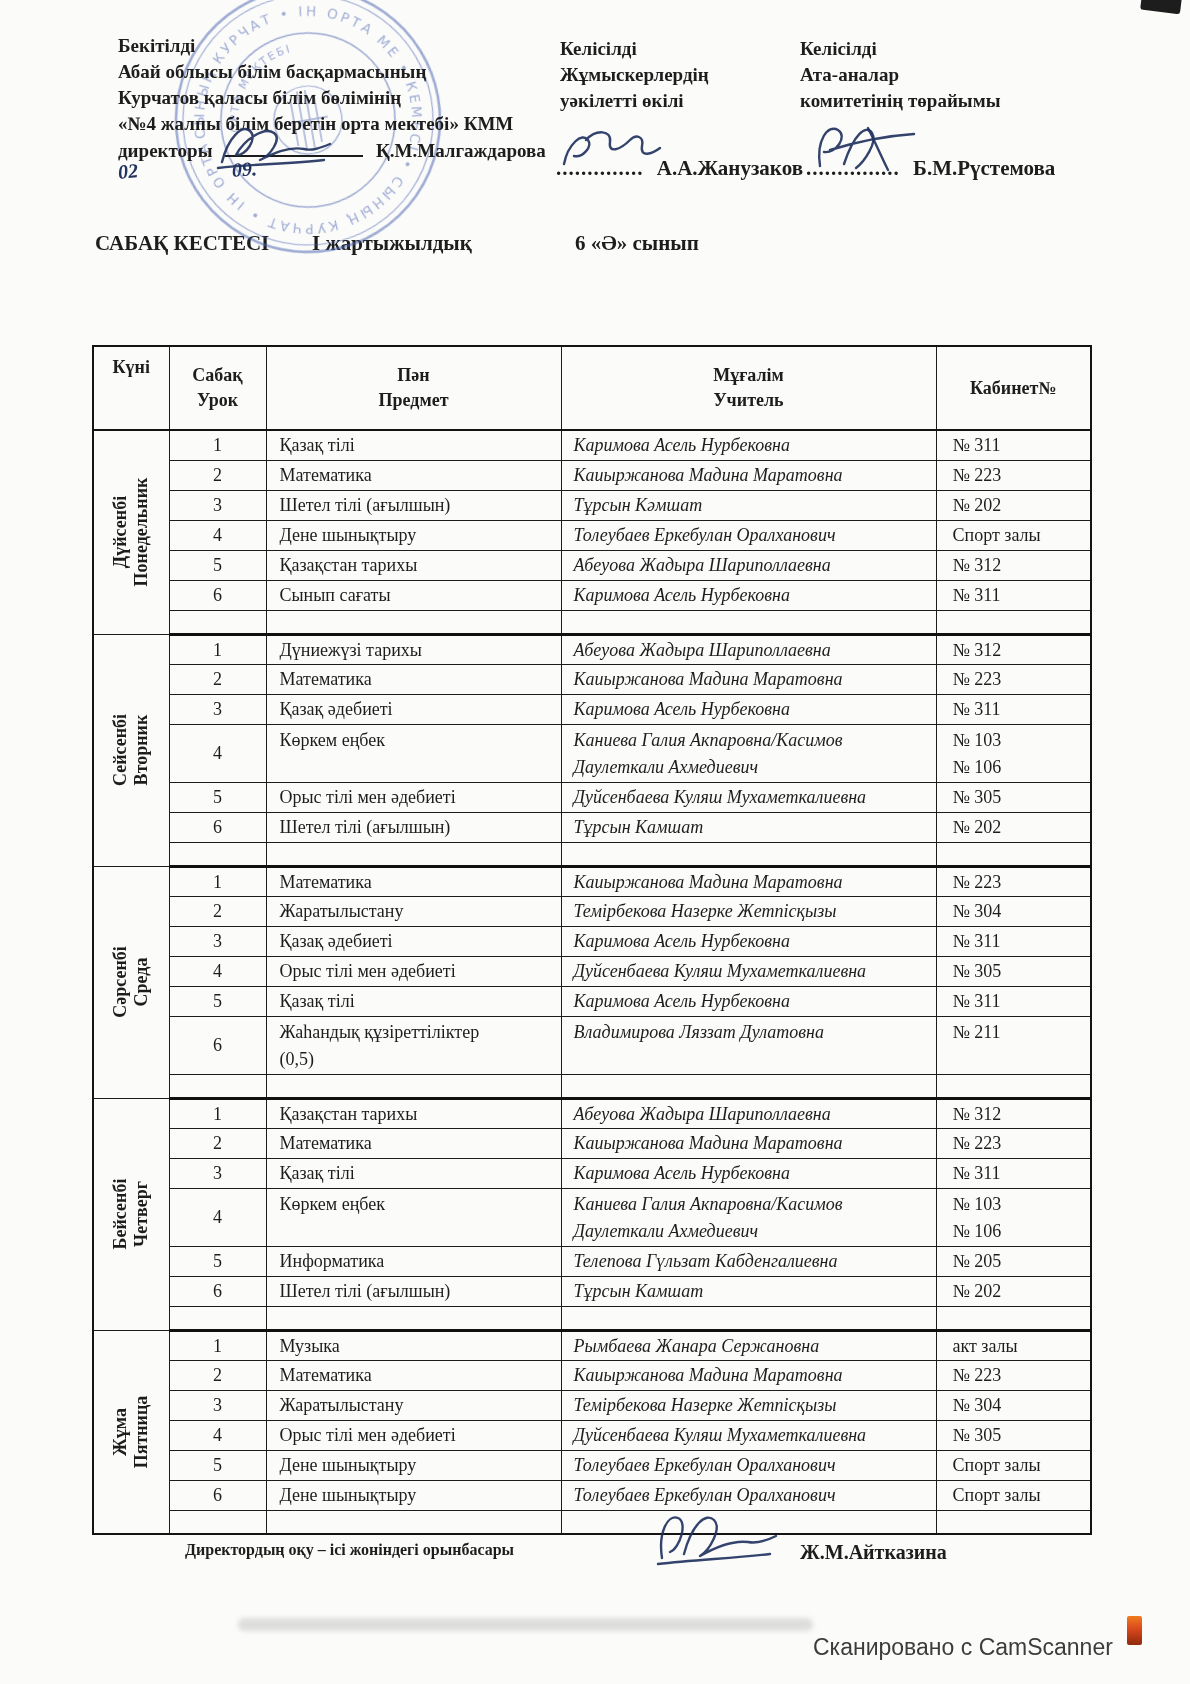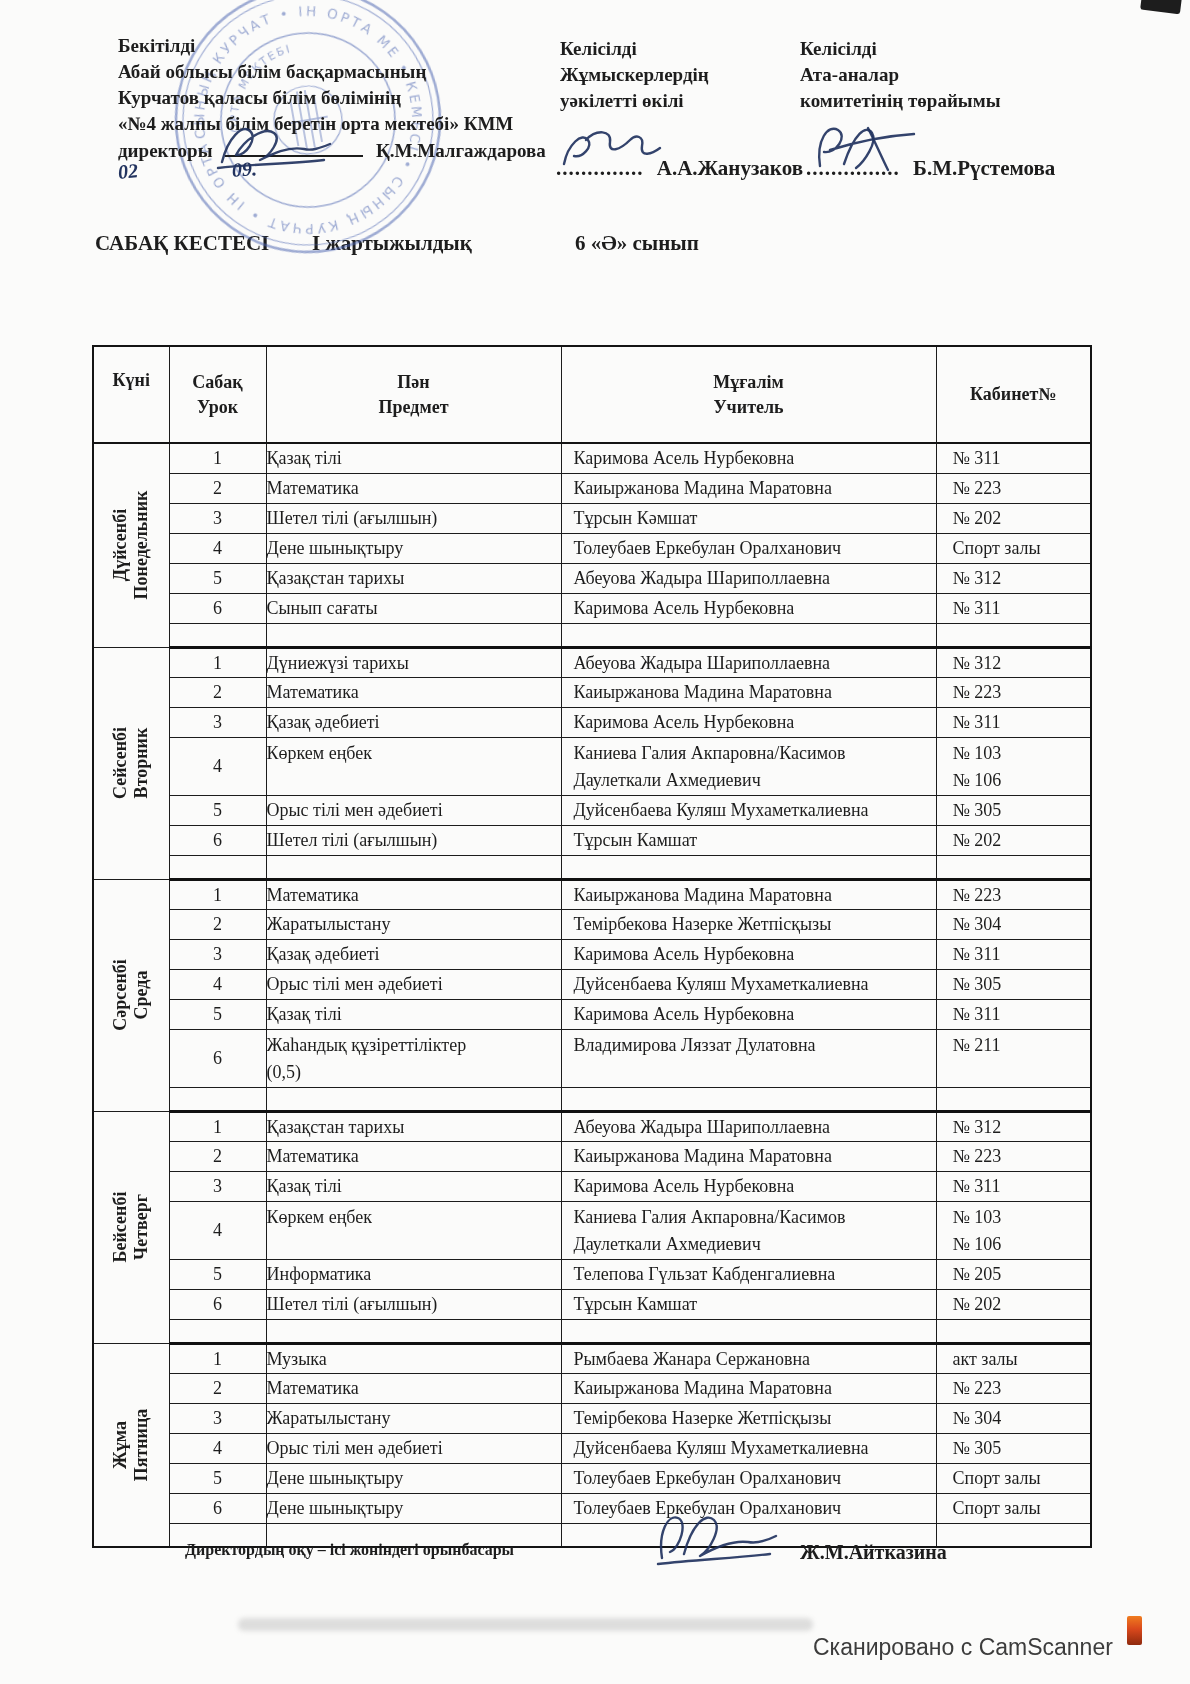--- a/index.html
+++ b/index.html
@@ -44,31 +44,31 @@
   .t-grade{left:575px;}
 
   
   .tblwrap{position:absolute;left:92px;top:345px;}
   table{border-collapse:collapse;table-layout:fixed;background:transparent;}
   td,th{border:1.6px solid var(--line);padding:0;font-size:18px;
         white-space:pre-line;overflow:hidden;}
   table{border:2.4px solid #141414;}
   thead th{font-weight:bold;height:74px;border-bottom:2.2px solid #141414;
            vertical-align:middle;text-align:center;line-height:25px;}
-  th.h-day{vertical-align:top;padding-top:21px;}
+  th.h-day{vertical-align:top;padding-top:8px;}
   col.w-day{width:76px;} col.w-n{width:97px;} col.w-sub{width:295px;}
   col.w-teach{width:375px;} col.w-cab{width:155px;}
   tr.r{height:30px;}
   tr.r.tall{height:58px;}
   tr.empty{height:24px;}
   tr.secend td{border-bottom:3px solid #111;}
   td{line-height:26px;vertical-align:middle;}
   td.c-n{text-align:center;}
-  td.c-sub{}
-  td.c-teach{padding-left:12px;}
+  td.c-sub{padding-left:13px;}
+  td.c-teach{padding-left:12px;font-style:italic;}
   td.c-cab{padding-left:16px;}
   tr.tall td.c-sub,tr.tall td.c-teach,tr.tall td.c-cab{vertical-align:top;padding-top:2px;line-height:27px;}
   td.day{position:relative;border-right:1.6px solid var(--line);}
   .daywrap{position:absolute;left:50%;top:50%;transform:translate(-50%,-50%) rotate(-90deg);
            display:flex;flex-direction:column;align-items:center;font-weight:bold;
            font-size:18px;line-height:21px;white-space:nowrap;}
 
   
   .deputy{position:absolute;left:185px;top:1541px;font-weight:bold;font-size:16px;white-space:nowrap;}
   .deputy-name{position:absolute;left:800px;top:1541px;font-weight:bold;font-size:20px;white-space:nowrap;}

